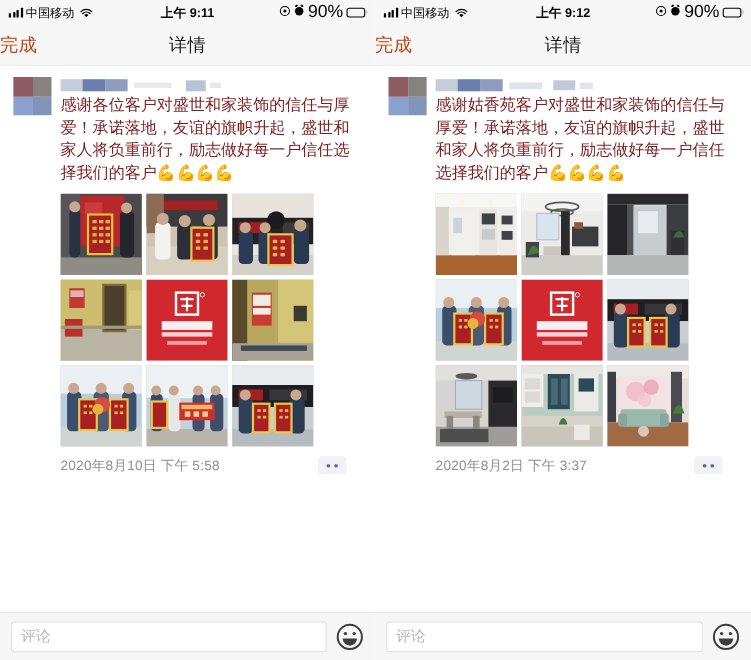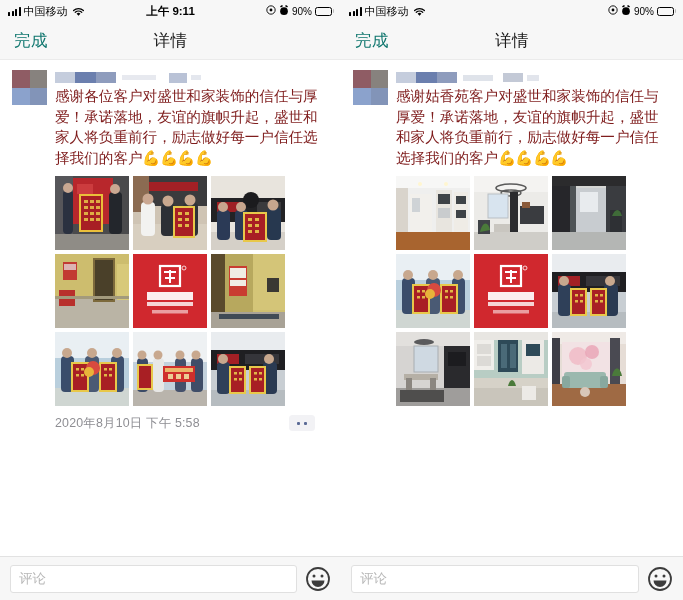--- a/index.html
+++ b/index.html
@@ -42,43 +42,43 @@
   .sb-center {
     position: absolute; left: 0; right: 0;
     text-align: center; font-size: 11.5px; font-weight: 700;
     pointer-events: none;
   }
   .sb-right {
     margin-left: auto; display: flex; align-items: center; gap: 3px;
     position: relative; z-index: 2;
   }
   .loc-icon, .alarm-icon { display: block; }
-  .batt-pct { font-size: 10px; }
+  .batt-pct { font-size: 16px; }
   .battery { display: flex; align-items: center; }
   .batt-body {
     width: 17px; height: 9px;
     border: 1px solid #000; border-radius: 2.5px;
     padding: 1px; position: relative;
   }
   .batt-fill { height: 100%; background: #000; border-radius: 1px; }
   .batt-cap {
     width: 1.5px; height: 4px; background: #b9b9b9;
     border-radius: 0 1px 1px 0; margin-left: 0.5px;
   }
 
   
   .navbar {
     height: 38px; background: #f7f7f7;
     display: flex; align-items: center;
     position: relative; flex: 0 0 auto;
     border-bottom: 0.5px solid #ebebeb;
   }
   .nav-done {
-    color: #0f766e; font-size: 16.5px;
-    margin-left: 14px; cursor: pointer;
+    color: #c2410c; font-size: 16.5px;
+    cursor: pointer;
     letter-spacing: 0.5px;
   }
   .nav-title {
     position: absolute; left: 0; right: 0; text-align: center;
     font-size: 16.5px; color: #1b1b1b; font-weight: 500;
     letter-spacing: 0.5px; pointer-events: none;
   }
 
   
   .content { flex: 1 1 auto; background: #fff; position: relative; overflow: hidden; }
@@ -478,20 +478,21 @@
           </span>
         <span class="carrier">中国移动</span>
         <span class="wifi">
           <svg viewBox="0 0 14 11" width="13" height="10">
               <path d="M7 9.6 4.9 7.3a3.1 3.1 0 0 1 4.2 0Z" fill="#000"></path>
               <path d="M3.4 5.8a5.3 5.3 0 0 1 7.2 0" stroke="#000" stroke-width="1.3" fill="none" stroke-linecap="round"></path>
               <path d="M1.6 3.9a7.9 7.9 0 0 1 10.8 0" stroke="#000" stroke-width="1.3" fill="none" stroke-linecap="round"></path>
             </svg>
         </span>
       </div>
+      <div class="sb-center">上午 9:12</div>
       <div class="sb-right">
         <span class="loc-icon">
           <svg width="10" height="10" viewBox="0 0 12 12">
               <circle cx="6" cy="6" r="5" fill="none" stroke="#000" stroke-width="1.1"></circle>
               <circle cx="6" cy="6" r="1.7" fill="#000"></circle>
             </svg>
         </span>
         <span class="alarm-icon">
           <svg width="10" height="11" viewBox="0 0 12 13">
               <circle cx="6" cy="7.3" r="4.6" fill="#000"></circle>
@@ -713,20 +714,27 @@
                   <rect x="12" y="40" width="42" height="16" rx="3" fill="#9bb8ae"></rect>
                   <rect x="10" y="44" width="8" height="12" rx="2" fill="#88a89e"></rect>
                   <rect x="48" y="44" width="8" height="12" rx="2" fill="#88a89e"></rect>
                   <circle cx="33" cy="60" r="5" fill="#d8c6b8"></circle>
                   <path d="M60 44c2-10 8-10 10 0z" fill="#4a7a3a"></path>
                 </svg>
             </div>
 
           </div>
 
+          <div class="meta-row">
+            <span class="timestamp">2020年8月2日 下午 3:37</span>
+            <span class="more-btn">
+                <i></i>
+                <i></i>
+              </span>
+          </div>
         </div>
       </div>
     </div>
 
     <div class="comment-bar">
       <input class="comment-input" type="text" placeholder="评论" style="">
       <span class="emoji-btn">
         <svg viewBox="0 0 26 26" width="26" height="26">
             <circle cx="13" cy="13" r="11" fill="none" stroke="#3c3c3c" stroke-width="1.8"></circle>
             <circle cx="9" cy="10" r="1.5" fill="#3c3c3c"></circle>

